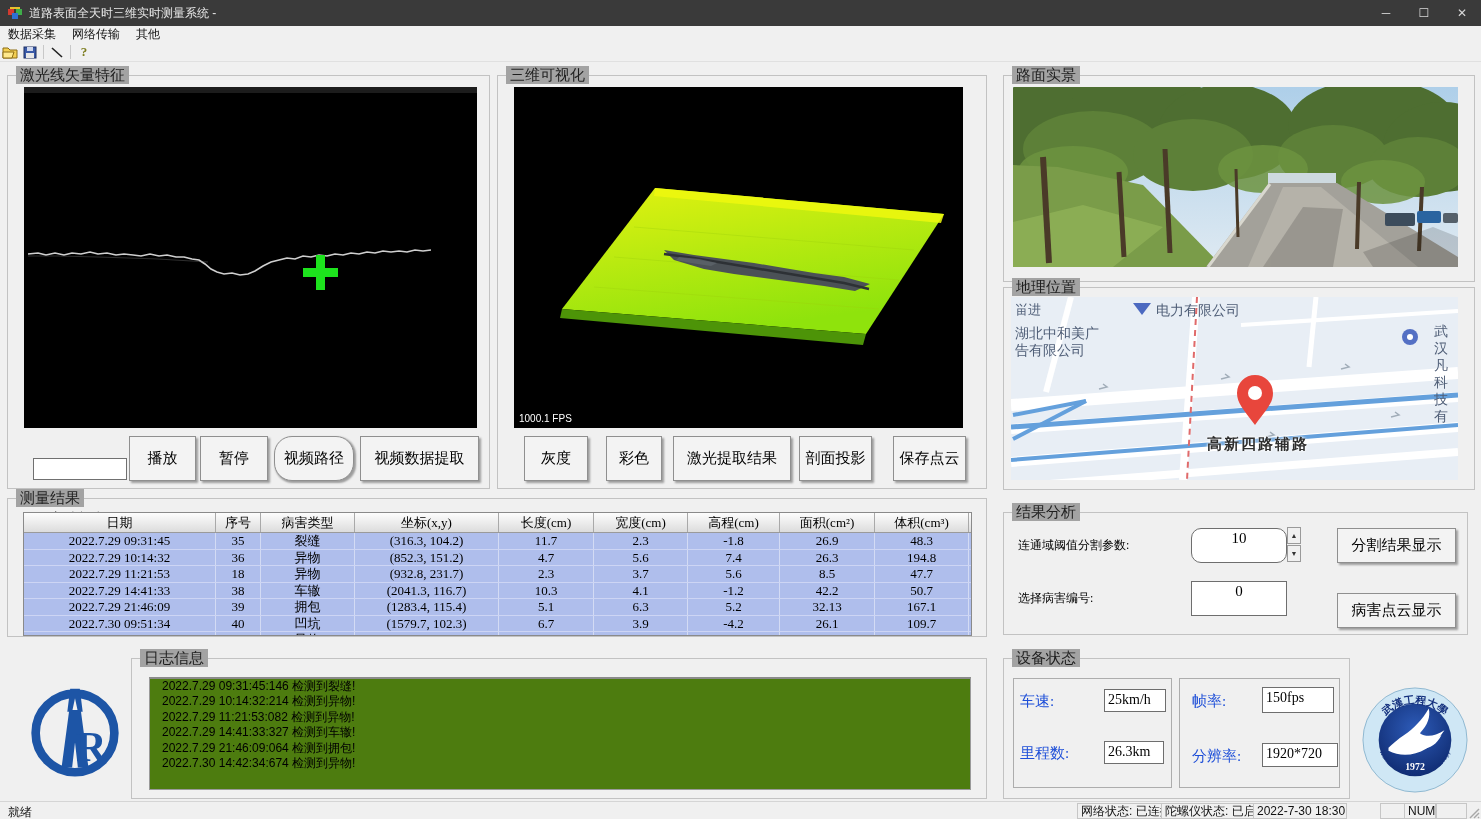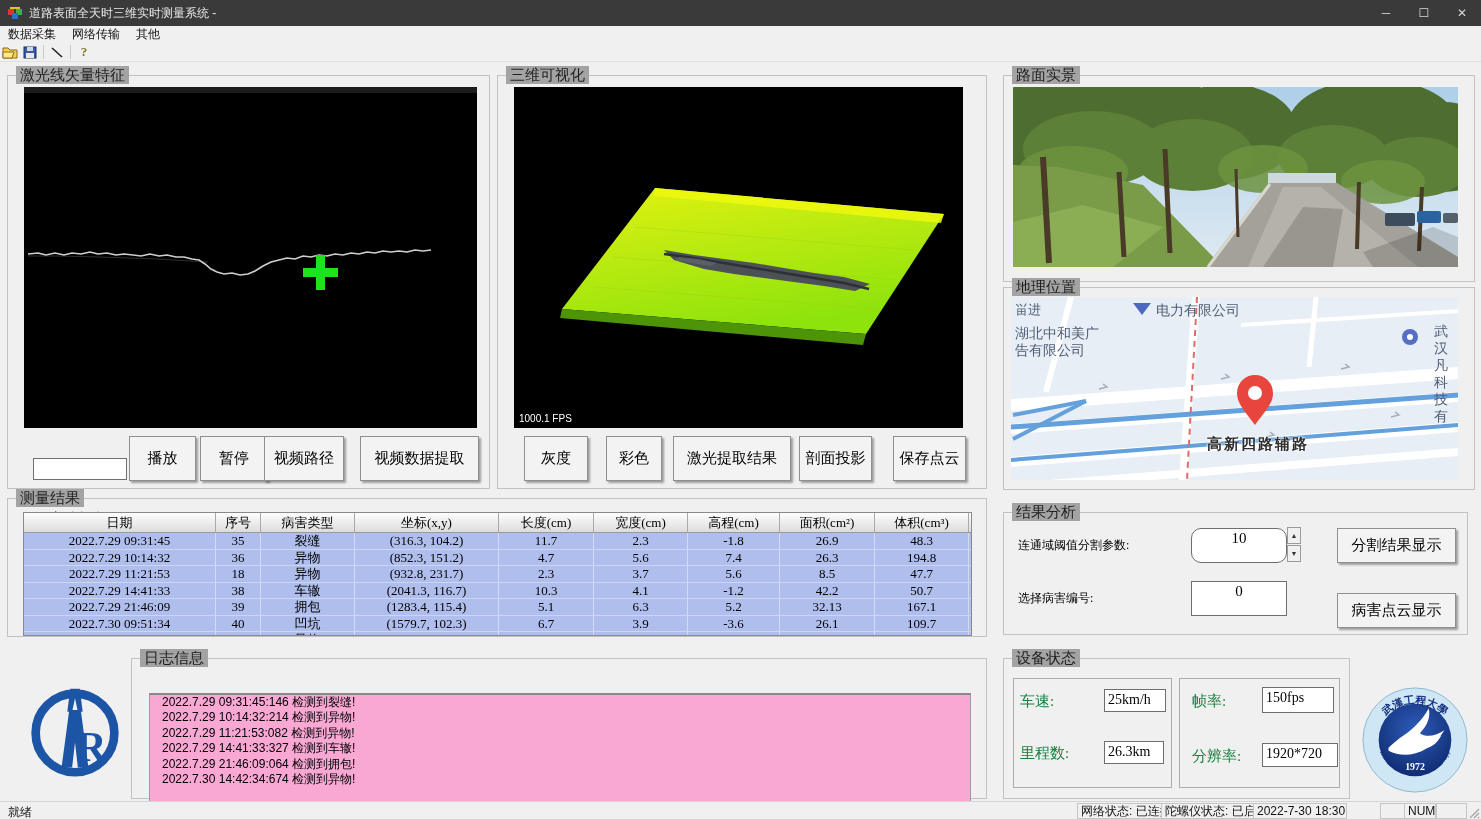--- a/index.html
+++ b/index.html
@@ -47,27 +47,27 @@
   .c5{width:94px}.c6{width:92px}.c7{width:95px}.c8{width:94px}
 
   
   .an-label{position:absolute;font-family:"Liberation Serif","DejaVu Serif",serif;font-size:12px;color:#000;white-space:nowrap;}
   .an-value{position:absolute;background:#fff;border:1px solid #6e6e6e;text-align:center;
             font-family:"Liberation Serif","DejaVu Serif",serif;font-size:15px;line-height:19px;color:#000;}
   .spin-btn{position:absolute;width:14px;height:17px;background:#f0f0f0;border:1px solid #9a9a9a;box-sizing:border-box;
             font-size:7px;color:#333;display:flex;align-items:center;justify-content:center;}
 
   
-  #log-list{position:absolute;left:17px;top:18px;width:820px;height:110px;background:#f9a8d4;border:1px solid #9a9a9a;
-            border-top:2px solid #8a8a8a;overflow:hidden;margin-top:16px;}
+  #log-list{position:absolute;left:17px;top:18px;width:820px;height:110px;background:#4d7c0f;border:1px solid #9a9a9a;
+            border-top:2px solid #8a8a8a;overflow:hidden;}
   .log-line{font-size:12px;color:#000;line-height:15.4px;padding-left:12px;white-space:nowrap;}
 
   
   .dev-box{position:absolute;border:1px solid #adadad;}
-  .dev-label{position:absolute;font-family:"Liberation Serif","DejaVu Serif",serif;font-size:15px;color:#15803d;white-space:nowrap;}
+  .dev-label{position:absolute;font-family:"Liberation Serif","DejaVu Serif",serif;font-size:15px;color:#1d4ed8;white-space:nowrap;}
   .dev-value{position:absolute;background:#fff;border:1px solid #6e6e6e;font-family:"Liberation Serif","DejaVu Serif",serif;
              font-size:14px;color:#000;line-height:20px;padding-left:3px;white-space:nowrap;overflow:hidden;}
 
   
   #statusbar{position:absolute;left:0;top:801px;width:1481px;height:18px;background:#f0f0f0;border-top:1px solid #d5d5d5;font-size:12px;color:#111;}
   #status-ready{position:absolute;left:8px;top:2px;}
   .sb-seg{position:absolute;top:1px;height:14px;border:1px solid #c6c6c6;background:#f0f0f0;
           font-size:12px;line-height:14px;padding:0 3px;box-sizing:content-box;white-space:nowrap;overflow:hidden;}
 
   svg{display:block}
@@ -131,21 +131,21 @@
           <rect x="279" y="181" width="35" height="9"></rect>
           <rect x="292" y="168" width="9" height="35"></rect>
         </g>
       </svg>
     </div>
     <div id="offline-radio"></div>
     <div id="offline-label" class="serif">离线视频</div>
     <div class="input" style="left:25px;top:382px;width:92px;height:20px;"></div>
     <div class="btn" style="left:121px;top:360px;width:65px;height:43px;">播放</div>
     <div class="btn" style="left:192px;top:360px;width:66px;height:43px;">暂停</div>
-    <div class="btn" style="left:256px;top:360px;width:78px;height:43px;">视频路径</div>
+    <div class="btn" style="left:266px;top:360px;width:78px;height:43px;border-radius:18px;">视频路径</div>
     <div class="btn" style="left:352px;top:360px;width:117px;height:43px;">视频数据提取</div>
   </div>
 
   <div class="gb" id="gb-viz" style="left:497px;top:75px;width:488px;height:412px;">
     <div class="gb-label">三维可视化</div>
     <div class="canvas-black" style="left:16px;top:11px;width:449px;height:341px;">
       <svg width="449" height="341" viewBox="0 0 449 341">
         <defs>
           <linearGradient id="surf" x1="0" y1="0" x2="0.4" y2="1">
             <stop offset="0" stop-color="#e3f210"></stop>
@@ -353,21 +353,21 @@
             <div class="tcell c7">32.13</div>
             <div class="tcell c8">167.1</div>
           </div>
           <div class="trow">
             <div class="tcell c0">2022.7.30 09:51:34</div>
             <div class="tcell c1">40</div>
             <div class="tcell c2">凹坑</div>
             <div class="tcell c3">(1579.7, 102.3)</div>
             <div class="tcell c4">6.7</div>
             <div class="tcell c5">3.9</div>
-            <div class="tcell c6">-3.6</div>
+            <div class="tcell c6">-4.2</div>
             <div class="tcell c7">26.1</div>
             <div class="tcell c8">109.7</div>
           </div>
           <div class="trow">
             <div class="tcell c0">2022.7.30 14:42:34</div>
             <div class="tcell c1">41</div>
             <div class="tcell c2">异物</div>
             <div class="tcell c3">(1073.2, 133.2)</div>
             <div class="tcell c4">3.1</div>
             <div class="tcell c5">2.3</div>

